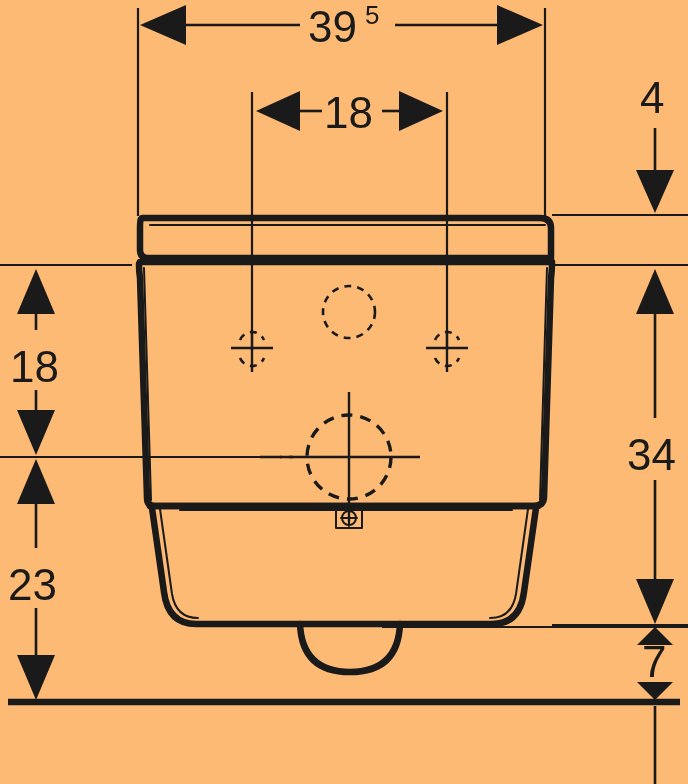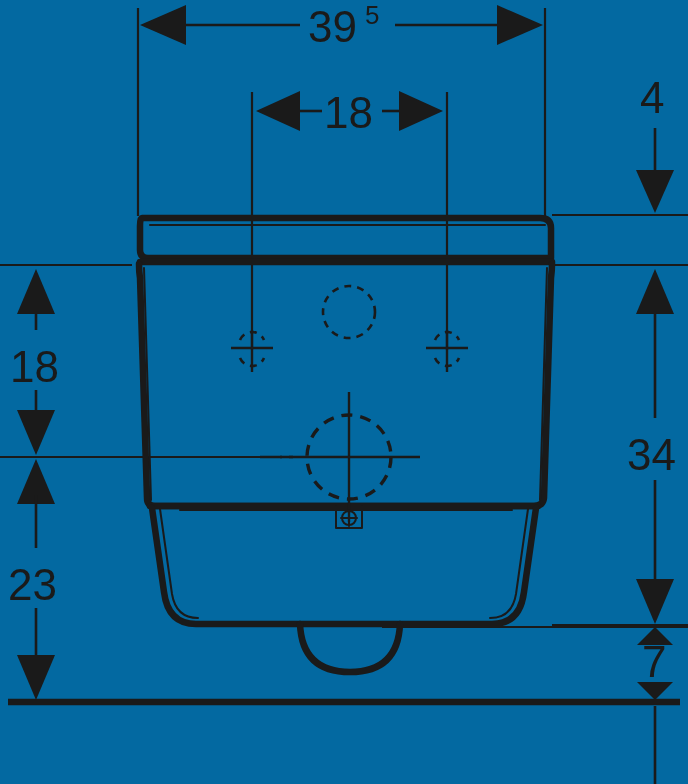--- a/index.html
+++ b/index.html
@@ -10,21 +10,21 @@
   body {
     width: 688px;
     height: 784px;
     font-family: "Liberation Sans", sans-serif;
     overflow: hidden;
   }
   #drawing-root {
     position: relative;
     width: 688px;
     height: 784px;
-    background: #0369a1;
+    background: #fdba74;
   }
   svg#technical-drawing {
     display: block;
     width: 688px;
     height: 784px;
   }
   .dim-text {
     font-family: "Liberation Sans", sans-serif;
     font-size: 44px;
     fill: #1a1a1a;

